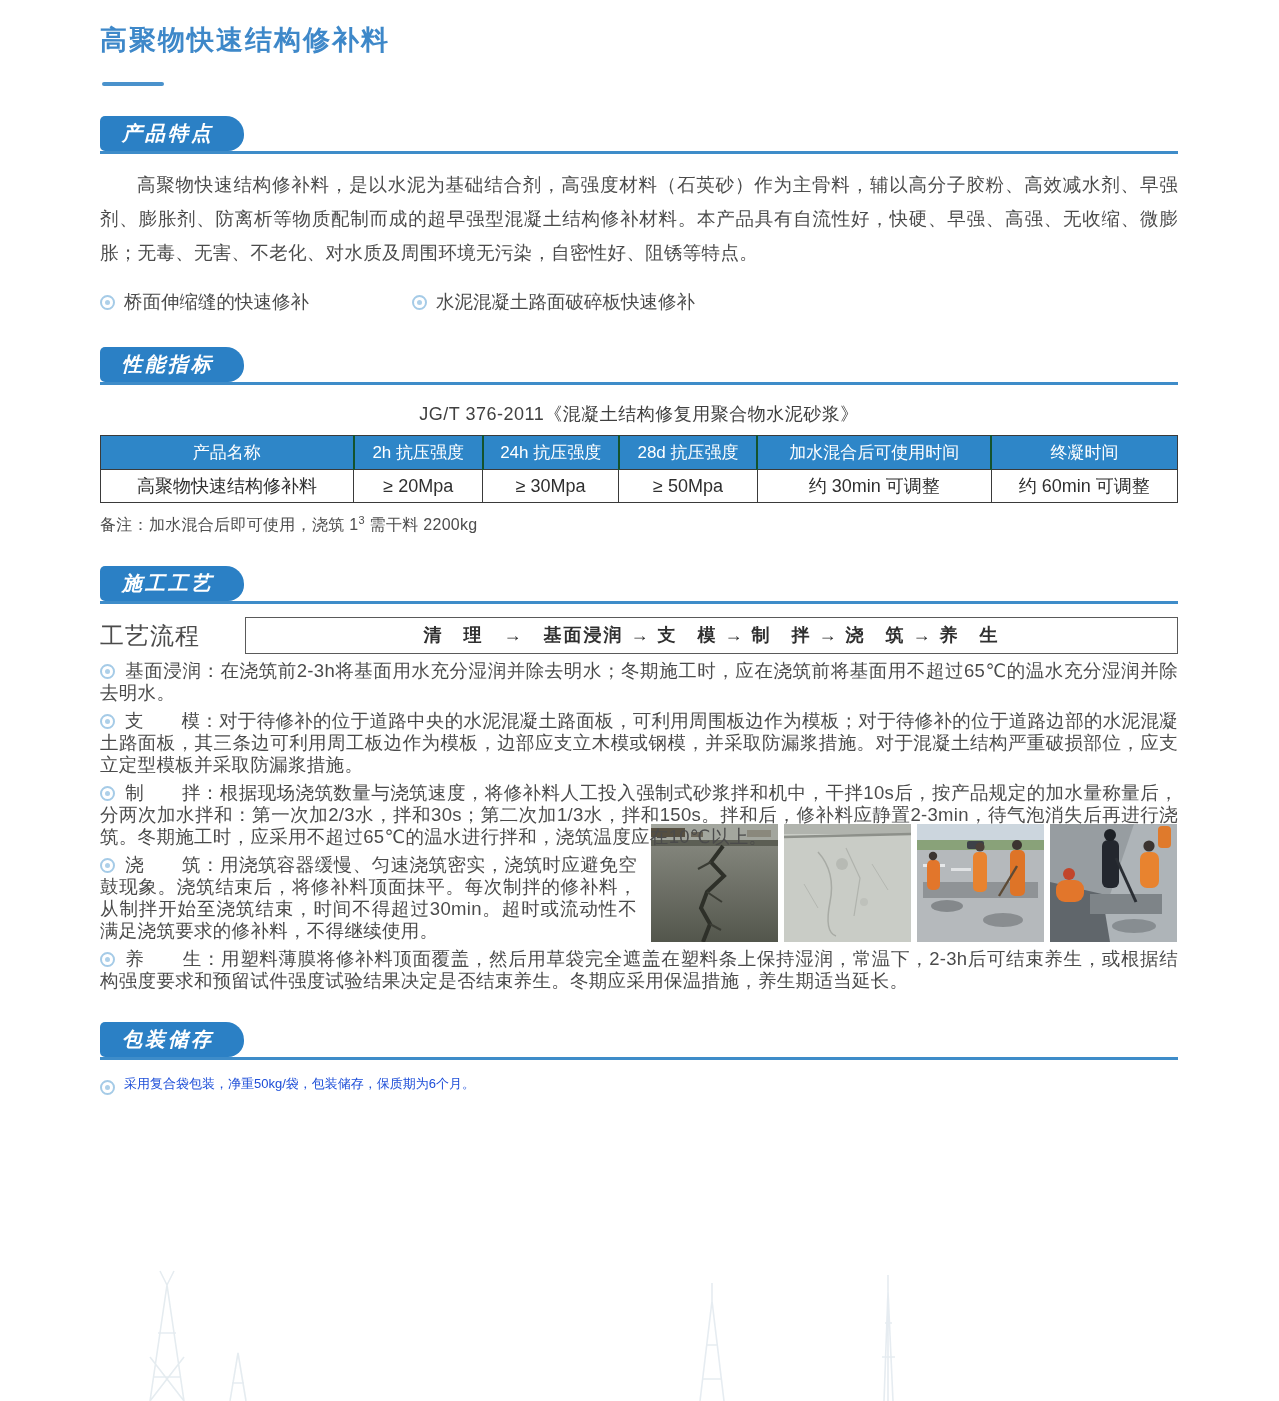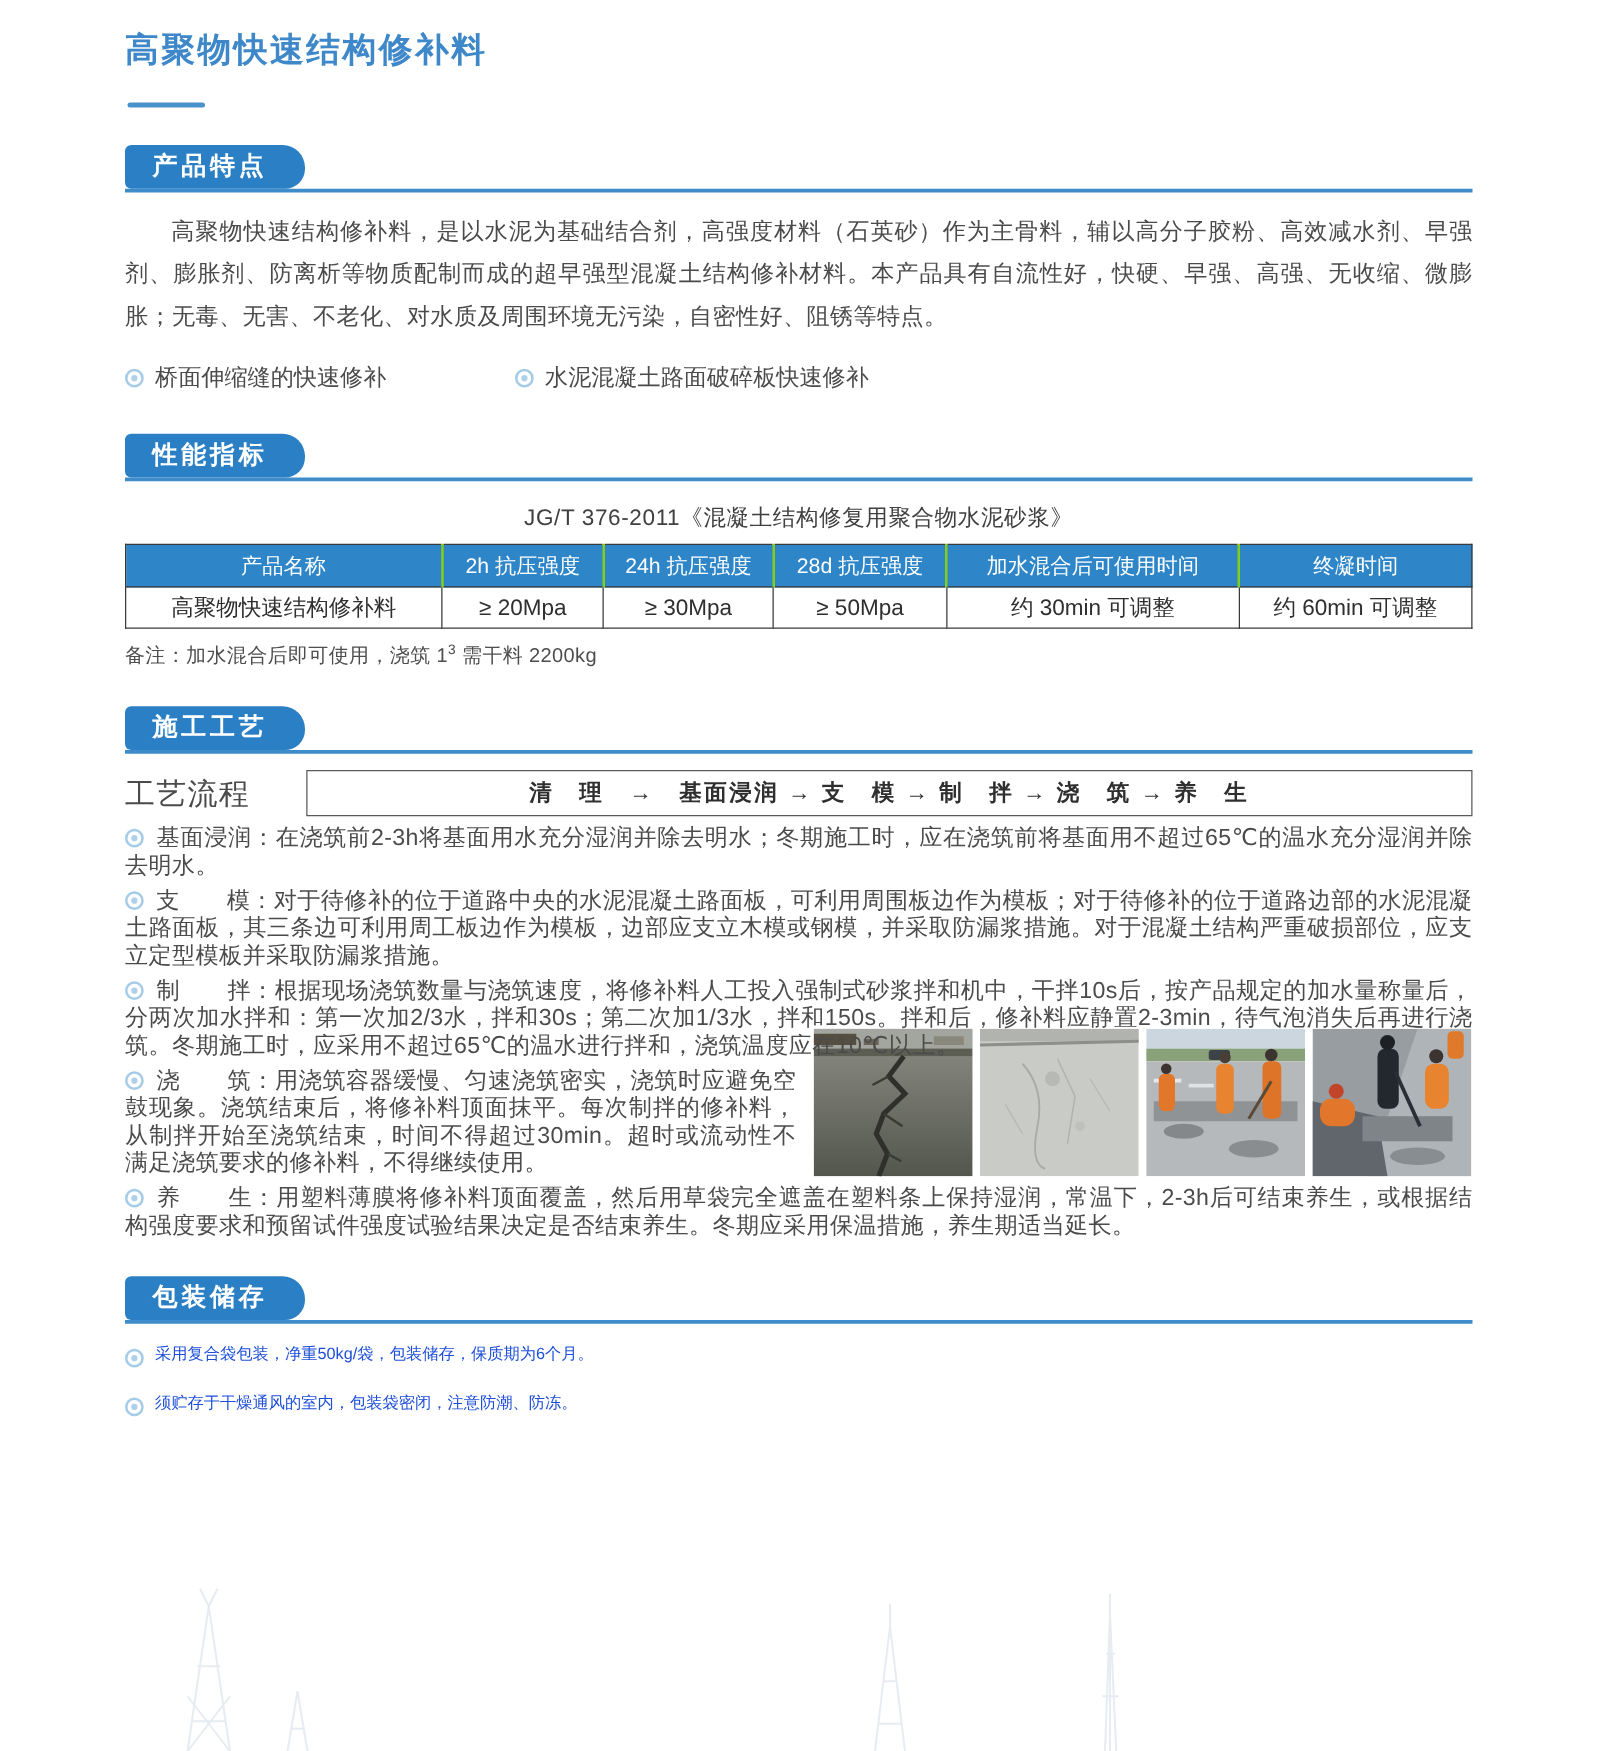--- a/index.html
+++ b/index.html
@@ -8,39 +8,39 @@
   .page { position:relative; width:1279px; height:1401px; background:#fff; overflow:hidden; margin:0 auto; }
   .watermark { position:absolute; left:0; bottom:0; width:1279px; height:140px; pointer-events:none; }
   .content { position:relative; padding:14px 101px 0 100px; }
 
   h1.title { color:#3e88c9; font-size:27px; font-weight:bold; letter-spacing:2px; padding-top:8px; }
   .title-underline { width:62px; height:4px; background:#4a92cc; margin:24px 0 0 2px; border-radius:2px; }
 
   .sec-head { border-bottom:3px solid #3e8cc9; margin-top:30px; line-height:0; }
   .sec-tab { display:inline-block; background:#2b80c5; color:#fff; font-weight:bold; font-size:20px;
              line-height:35px; padding:0 30px 0 22px; letter-spacing:3px;
-             border-radius:5px 18px 16px 5px; }
+             border-radius:5px 18px 16px 5px;font-style:italic; }
 
   .para { color:#4b4b4b; font-size:18.5px; line-height:34px; letter-spacing:0.3px; margin-top:14px; text-align:justify; }
   .indent { text-indent:2em; }
 
   .ring { display:inline-block; width:15px; height:15px; border:2.5px solid #a5cbe7; border-radius:50%;
           position:relative; vertical-align:-2px; margin-right:9px; flex:none; }
   .ring::after { content:""; position:absolute; left:2.5px; top:2.5px; width:5px; height:5px;
                  background:#aed0e9; border-radius:50%; }
 
   .app-items { display:flex; margin-top:17px; }
   .app-item { color:#4b4b4b; font-size:18.5px; line-height:30px; }
   .app-item:first-child { width:312px; }
 
   .std-caption { text-align:center; color:#404040; font-size:18px; margin-top:17px; letter-spacing:0.5px; }
 
   table.perf { width:100%; border-collapse:collapse; margin-top:9px; border:1px solid #3a3a3a; }
   table.perf thead th { background:#2e86c8; color:#fff; font-weight:normal; font-size:17px;
-                        padding:5px 3px; border-left:2px solid #84cc16; }
+                        padding:5px 3px; border-left:2px solid #14532d; }
   table.perf thead th:first-child { border-left:none;text-align:center; }
   table.perf tbody td { border:1px solid #3a3a3a; color:#2f2f2f; font-size:18px; text-align:center; padding:4px 3px; }
   .col-name{width:23.5%} .col-2h{width:12%} .col-24h{width:12.6%} .col-28d{width:12.9%} .col-use{width:21.7%} .col-set{width:17.3%}
 
   .note { color:#4d4d4d; font-size:16px; margin-top:11px; letter-spacing:0.3px; }
   .note sup { font-size:11px; }
 
   .flow-row { display:flex; align-items:center; margin-top:13px; }
   .flow-label { width:145px; color:#4b4b4b; font-size:24px; letter-spacing:1px; flex:none; }
   .flow-box { flex:1; border:1px solid #5a5a5a; text-align:center; padding:5px 0 6px;
@@ -212,20 +212,16 @@
     </div>
 
     <div class="sec-head">
       <span class="sec-tab">包装储存</span>
     </div>
     <div class="pack-items" style="margin-top:8px;">
       <div class="pack-item">
         <span class="ring"></span>
           <span>采用复合袋包装，净重50kg/袋，包装储存，保质期为6个月。</span>
       </div>
-      <div class="pack-item">
-        <span class="ring"></span>
-          <span>须贮存于干燥通风的室内，包装袋密闭，注意防潮、防冻。</span>
-      </div>
     </div>
 
   </div>
 </div>
 
 </body></html>

